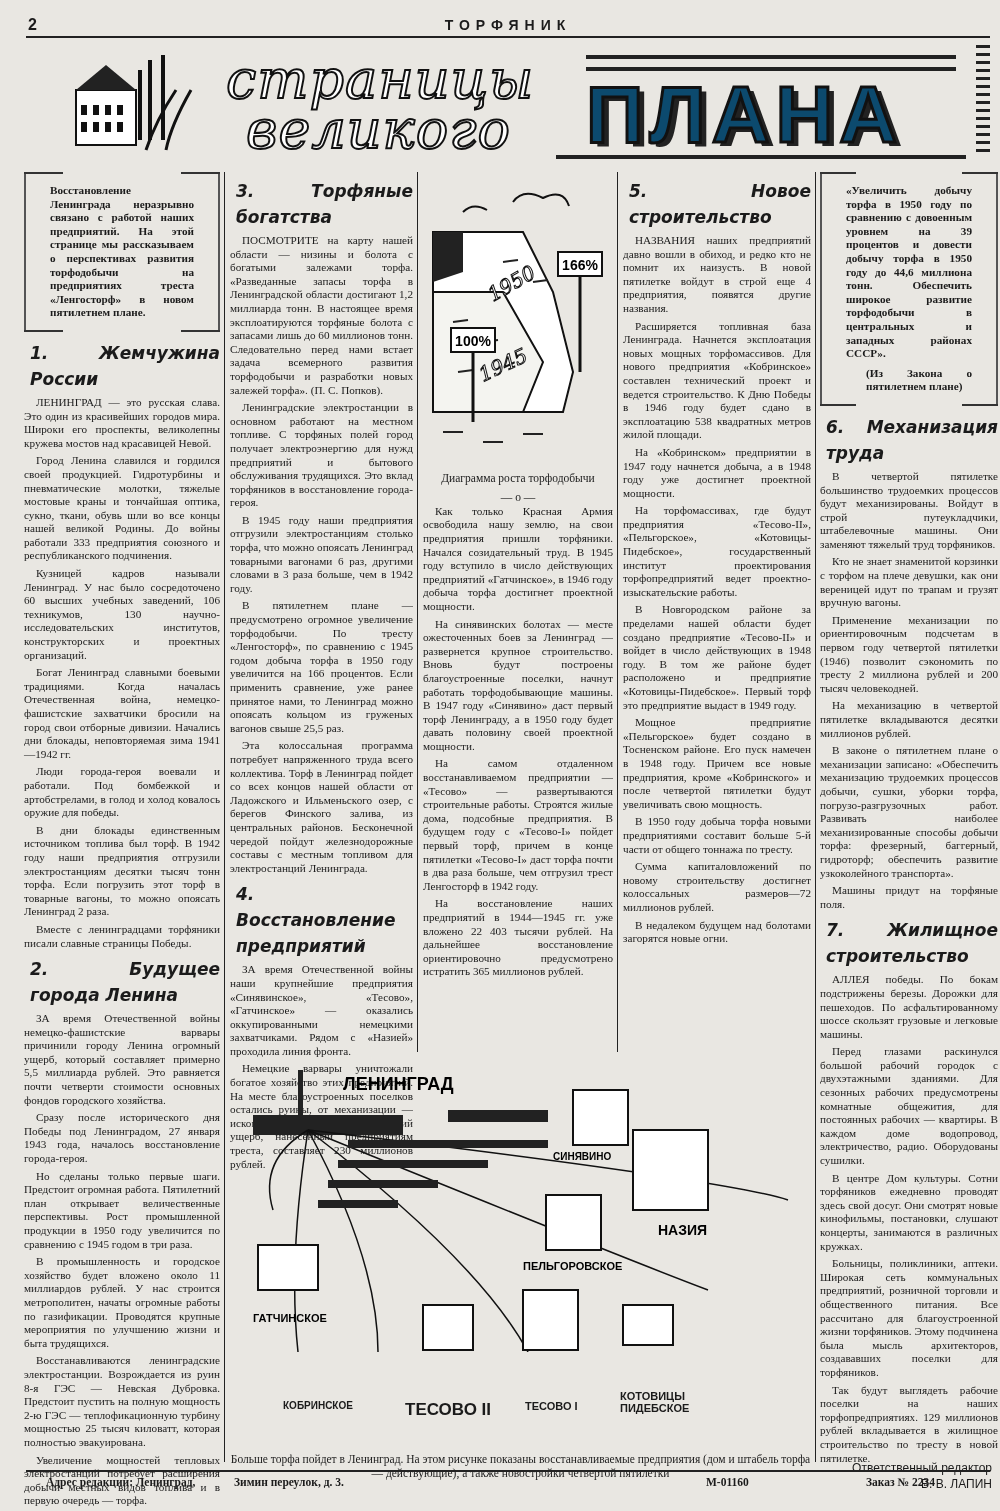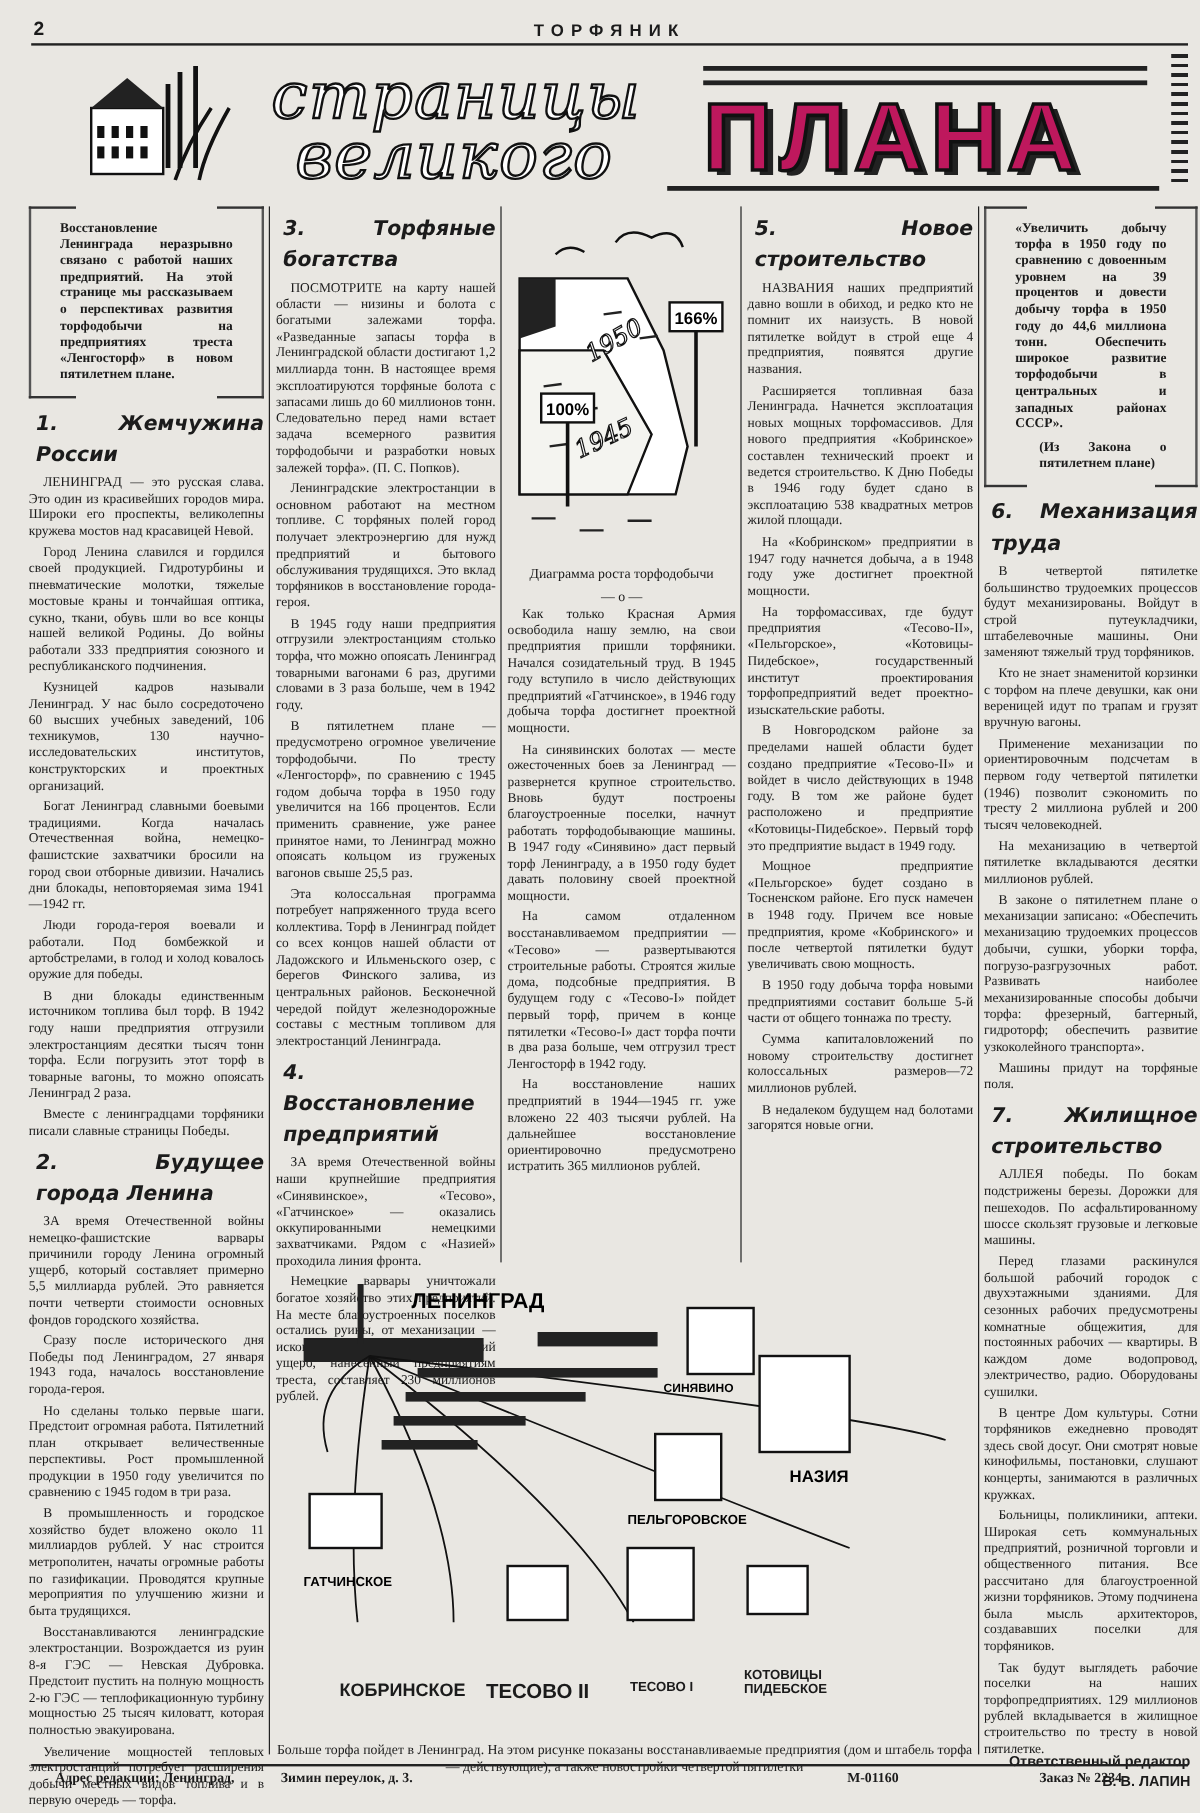--- a/index.html
+++ b/index.html
@@ -7,36 +7,36 @@
   .page{position:absolute;left:0;top:0;width:1000px;height:1511px;}
   .hdr{position:absolute;left:26px;top:14px;width:964px;height:22px;border-bottom:2px solid #222;}
   .pnum{position:absolute;left:2px;top:2px;font-family:"Liberation Sans",sans-serif;font-weight:bold;font-size:16px;}
   .paper{position:absolute;left:0;right:0;top:3px;text-align:center;font-family:"Liberation Sans",sans-serif;font-weight:bold;font-size:14px;letter-spacing:6px;}
   .banner{position:absolute;left:26px;top:45px;width:964px;height:115px;}
   .factory{position:absolute;left:40px;top:5px;width:150px;height:105px;}
   .script{position:absolute;left:200px;top:10px;font-family:"DejaVu Serif",serif;font-style:italic;font-size:54px;line-height:50px;color:#fff;-webkit-text-stroke:2px #111;letter-spacing:1px;}
   .script .l2{display:block;margin-left:20px;}
   .plana-lines{position:absolute;left:560px;top:10px;width:370px;}
   .plana-lines div{height:4px;background:#222;margin-bottom:8px;}
-  .plana-text{position:absolute;left:560px;top:30px;font-family:"Liberation Sans",sans-serif;font-weight:bold;font-size:80px;line-height:80px;color:#be185d;-webkit-text-stroke:3px #111;letter-spacing:6px;text-shadow:6px 4px 0 #222;}
+  .plana-text{position:absolute;left:560px;top:30px;font-family:"Liberation Sans",sans-serif;font-weight:bold;font-size:80px;line-height:80px;color:#0c4a6e;-webkit-text-stroke:3px #111;letter-spacing:6px;text-shadow:6px 4px 0 #222;}
   .plana-under{position:absolute;left:530px;top:110px;width:410px;height:4px;background:#222;}
   .hatch{position:absolute;left:950px;top:0;width:14px;height:110px;background:repeating-linear-gradient(#222 0 3px,transparent 3px 8px);}
   .col{position:absolute;font-size:11.2px;line-height:13.6px;text-align:justify;}
   .col p{margin:0 0 4px 0;text-indent:12px;}
   .vrule{position:absolute;width:1px;background:#222;}
   .h{font-family:"DejaVu Sans",sans-serif;font-weight:bold;font-style:italic;font-size:17px;line-height:26px;margin:6px 0 4px 6px;}
   .box{border:1px solid #555;border-width:0 2px;padding:12px 24px;margin:0 0 8px 0;position:relative;font-weight:bold;}
   .box:before,.box:after{content:"";position:absolute;left:-2px;right:-2px;height:2px;background:linear-gradient(90deg,#333 20%,transparent 20% 80%,#333 80%);}
   .box:before{top:0}.box:after{bottom:0}
   .caption{text-align:center;font-size:11.5px;margin-top:6px;}
   .illu{position:absolute;left:228px;top:1060px;width:585px;height:292px;}
   .illu-cap{position:absolute;left:228px;top:1452px;width:585px;text-align:center;font-size:11.5px;line-height:14px;}
   .footer{position:absolute;left:26px;top:1470px;width:964px;height:20px;border-top:2px solid #222;font-weight:bold;font-size:11.5px;}
   .footer span{position:absolute;top:4px;}
-  .sig{position:absolute;left:822px;top:1460px;width:170px;text-align:right;font-family:"Liberation Sans",sans-serif;font-weight:bold;font-size:12px;line-height:16px;}
+  .sig{position:absolute;left:822px;top:1460px;width:170px;text-align:right;font-family:"Liberation Sans",sans-serif;font-weight:normal;font-size:12px;line-height:16px;}
   .label-town{position:absolute;font-family:"Liberation Sans",sans-serif;font-weight:bold;font-size:14px;}
 </style>
 </head>
 <body>
 
 <div class="page">
 
   <div class="hdr">
     <span class="pnum">2</span>
     <div class="paper">ТОРФЯНИК</div>
@@ -204,21 +204,21 @@
         <rect x="110" y="100" width="150" height="8"></rect>
         <rect x="100" y="120" width="110" height="8"></rect>
         <rect x="90" y="140" width="80" height="8"></rect>
       </g>
     <text x="115" y="30" font-family="Liberation Sans, sans-serif" font-weight="bold" font-size="18">ЛЕНИНГРАД</text>
     <text x="325" y="100" font-family="Liberation Sans, sans-serif" font-weight="bold" font-size="10">СИНЯВИНО</text>
     <text x="430" y="175" font-family="Liberation Sans, sans-serif" font-weight="bold" font-size="14">НАЗИЯ</text>
     <text x="295" y="210" font-family="Liberation Sans, sans-serif" font-weight="bold" font-size="11">ПЕЛЬГОРОВСКОЕ</text>
     <text x="25" y="262" font-family="Liberation Sans, sans-serif" font-weight="bold" font-size="11">ГАТЧИНСКОЕ</text>
   </svg>
-  <div class="label-town" style="left:283px;top:1400px;font-size:15px;">КОБРИНСКОЕ</div>
+  <div class="label-town" style="left:283px;top:1400px;font-size:10px;">КОБРИНСКОЕ</div>
   <div class="label-town" style="left:405px;top:1400px;font-size:17px;">ТЕСОВО II</div>
   <div class="label-town" style="left:525px;top:1400px;font-size:11px;">ТЕСОВО I</div>
   <div class="label-town" style="left:620px;top:1390px;width:90px;font-size:11px;line-height:12px;">КОТОВИЦЫ ПИДЕБСКОЕ</div>
   <div class="illu-cap">Больше торфа пойдет в Ленинград. На этом рисунке показаны восстанавливаемые предприятия (дом и штабель торфа — действующие), а также новостройки четвертой пятилетки</div>
 
   <div class="sig">
     <div>Ответственный редактор</div>
     <div>В. В. ЛАПИН</div>
   </div>
 

